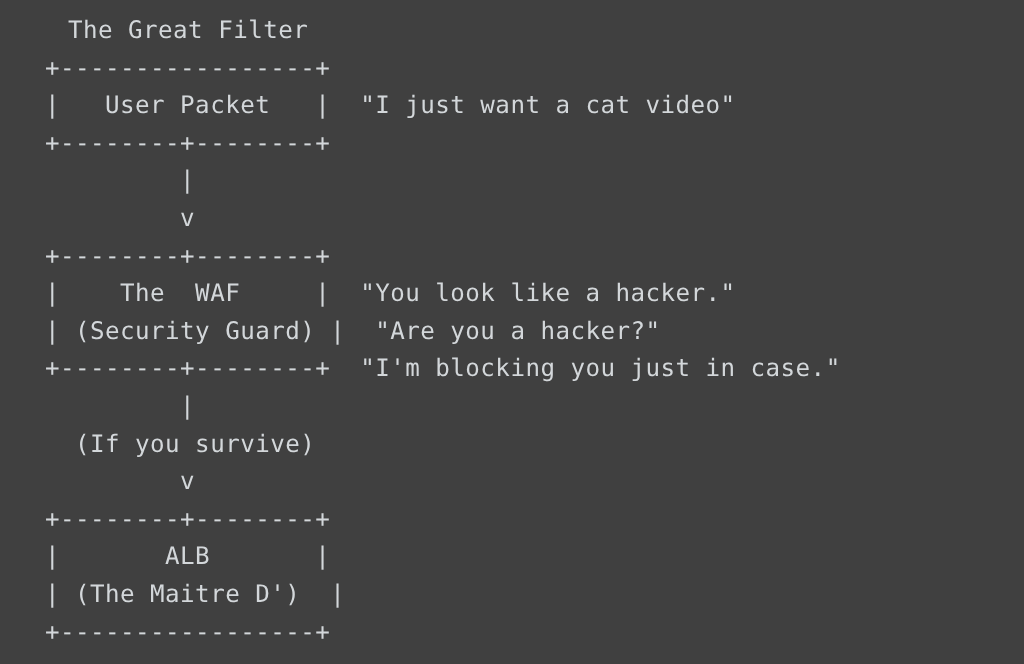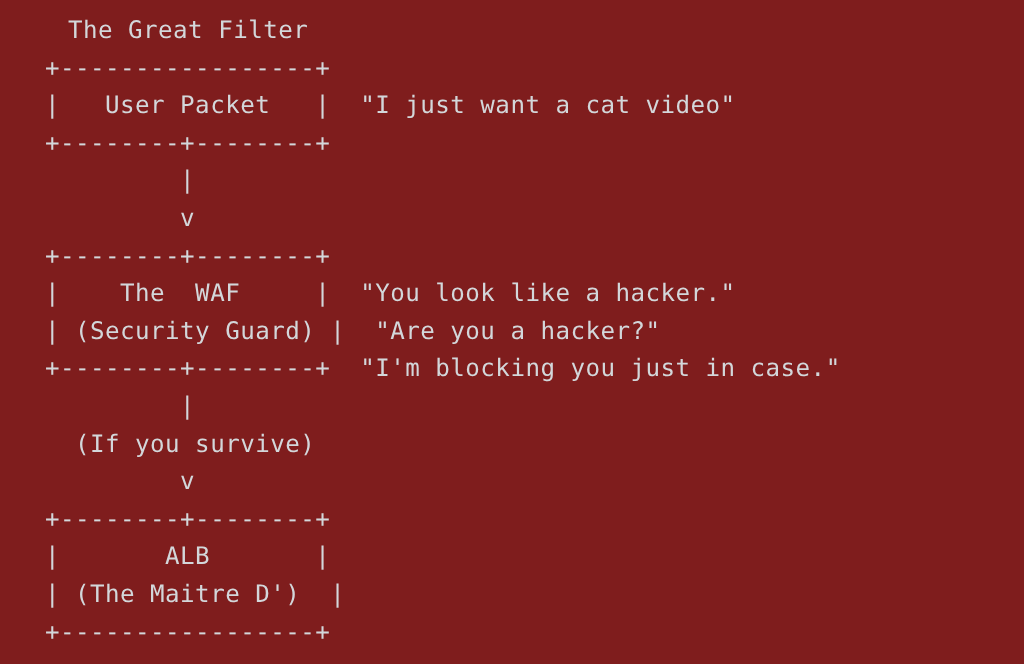--- a/index.html
+++ b/index.html
@@ -41,15 +41,15 @@
     white-space: pre;
     height: 37.6px;
   }
   .title-line {
     padding-left: 0.55ch;
   }
 </style>
 </head>
 <body style="background: rgb(40, 44, 47);">
 
-<div id="ascii-canvas" style="background: #7f1d1d;">
+<div id="ascii-canvas" style="background: #404040;">
   <pre class="ascii-art" style="color: rgb(211, 215, 218);"><span class="art-line title-line"> The Great Filter</span><span class="art-line">+-----------------+</span><span class="art-line">|   User Packet   |  "I just want a cat video"</span><span class="art-line">+--------+--------+</span><span class="art-line">         |</span><span class="art-line">         v</span><span class="art-line">+--------+--------+</span><span class="art-line">|    The  WAF     |  "You look like a hacker."</span><span class="art-line">| (Security Guard) |  "Are you a hacker?"</span><span class="art-line">+--------+--------+  "I'm blocking you just in case."</span><span class="art-line">         |</span><span class="art-line">  (If you survive)</span><span class="art-line">         v</span><span class="art-line">+--------+--------+</span><span class="art-line">|       ALB       |</span><span class="art-line">| (The Maitre D')  |</span><span class="art-line">+-----------------+</span></pre>
 </div>
 
 </body></html>

